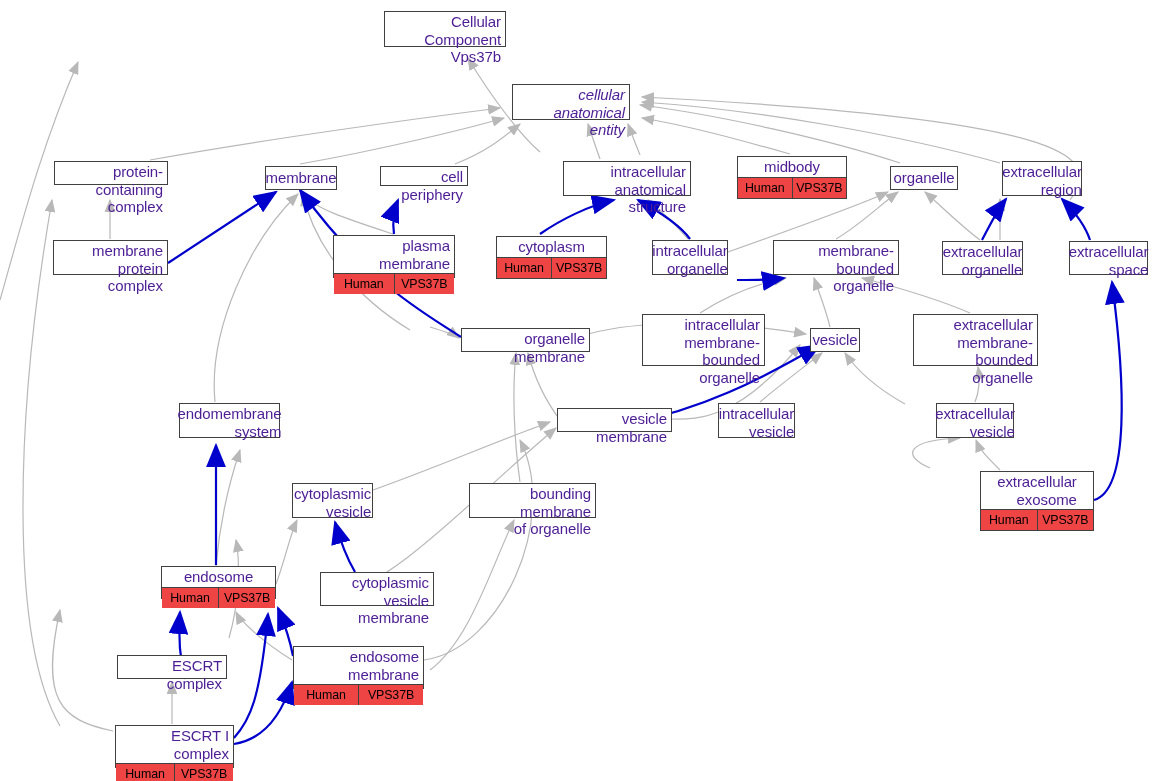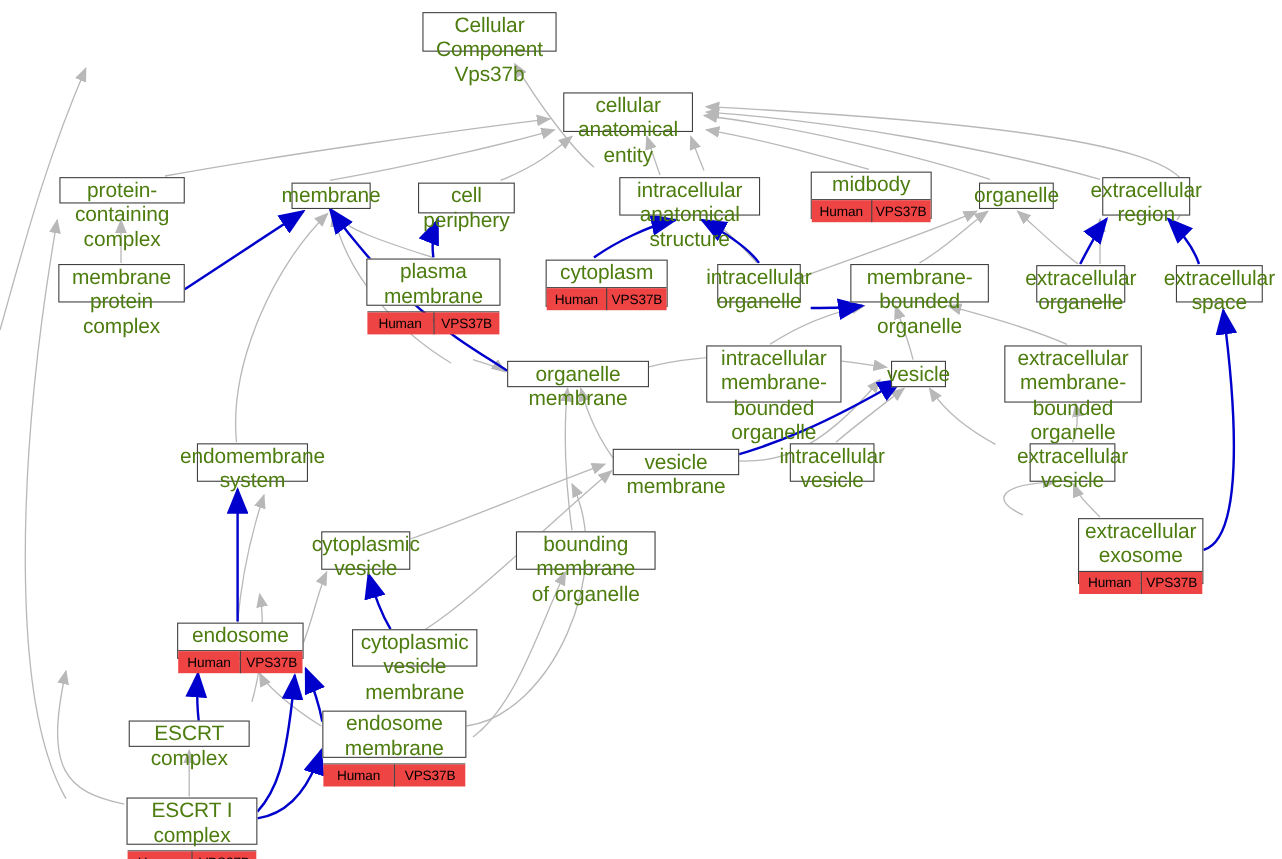--- a/index.html
+++ b/index.html
@@ -18,23 +18,23 @@
     background:#ffffff;
     display:flex;
     flex-direction:column;
     z-index:5;
   }
   .node .title{
     flex:1;
     display:flex;
     align-items:center;
     justify-content:center;
-    text-align:center;
-    font-size:19px;
-    color:#4d7c0f;
+    text-align:right;
+    font-size:15px;
+    color:#4c1d95;
     line-height:1.18;
     padding:1px 4px;
     white-space:pre-line;
     letter-spacing:-0.1px;
   }
   .node.has-anno .title{border-bottom:1.4px solid #404040;}
   .anno{
     display:flex;
     height:20px;
     flex:0 0 20px;
@@ -144,32 +144,32 @@
       <path d="M234,738 C250,720 260,700 268,614"></path>
       <path d="M234,744 C260,740 280,720 292,682"></path>
       <path d="M185,679 C180,660 178,640 180,612"></path>
     </g>
   </svg>
 
 <div class="node" style="left: 384px; top: 11px; width: 122px; height: 36px;">
       <div class="title">Cellular Component
 Vps37b</div>
     </div>
-    <div class="node" style="left: 512px; top: 84px; width: 118px; height: 36px;">
+    <div class="node" style="left: 512px; top: 84px; width: 118px; height: 36px; font-style: italic;">
       <div class="title">cellular anatomical
 entity</div>
     </div>
     <div class="node" style="left: 54px; top: 161px; width: 114px; height: 24px;">
       <div class="title">protein-containing
 complex</div>
     </div>
     <div class="node" style="left: 265px; top: 166px; width: 72px; height: 24px;">
       <div class="title">membrane</div>
     </div>
-    <div class="node" style="left: 380px; top: 166px; width: 88px; height: 28px;">
+    <div class="node" style="left: 380px; top: 166px; width: 88px; height: 20px;">
       <div class="title">cell periphery</div>
     </div>
     <div class="node" style="left: 563px; top: 161px; width: 128px; height: 35px;">
       <div class="title">intracellular
 anatomical structure</div>
     </div>
     <div class="node has-anno" style="left: 737px; top: 156px; width: 110px; height: 43px;">
       <div class="title">midbody</div>
       <div class="anno">
         <div class="cell">Human</div>

